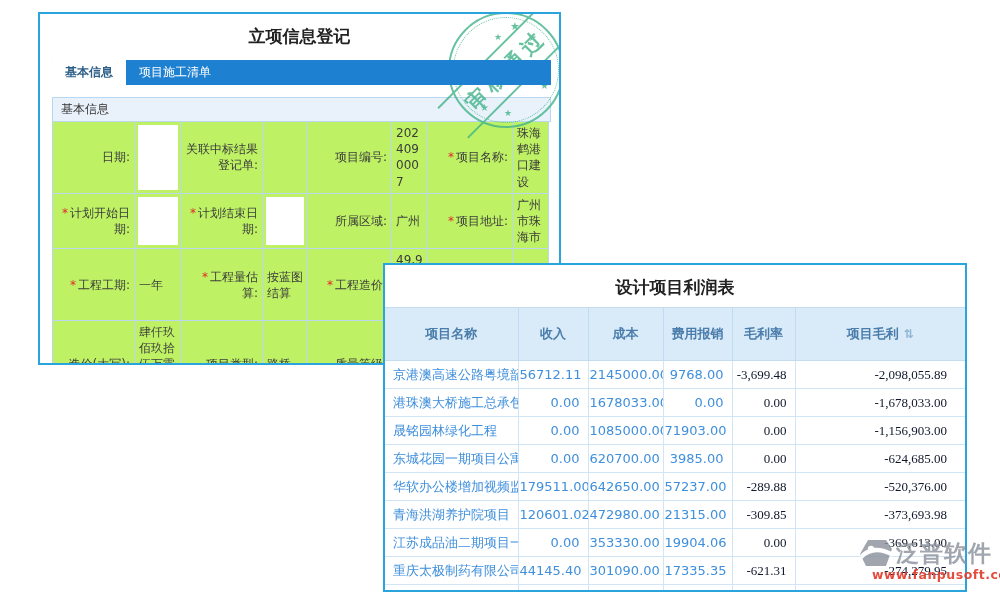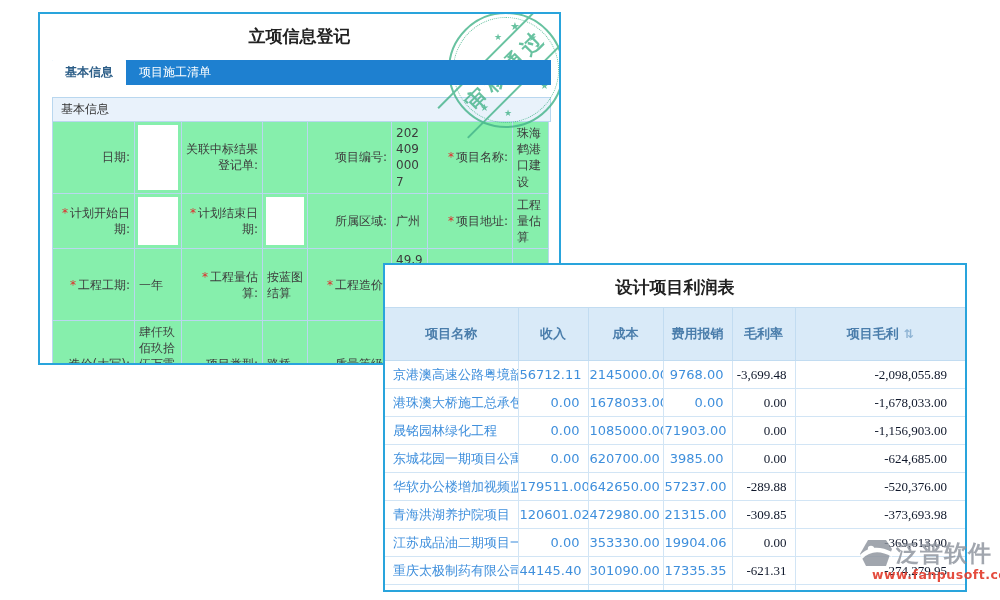--- a/index.html
+++ b/index.html
@@ -30,21 +30,21 @@
   .section-header{
     position:absolute;left:12px;right:8px;top:83px;height:25px;box-sizing:border-box;
     background:#e9f2fb;border:1px solid #b9d7ef;font-size:12px;color:#333;
     line-height:23px;padding-left:8px;z-index:2;
   }
   .form-table{
     position:absolute;left:12px;top:107px;border-collapse:collapse;table-layout:fixed;
     width:496px;font-size:12px;color:#444;z-index:2;
   }
   .form-table td{
-    border:1px solid #b9d7ef;background:#86efac;padding:3px 4px;box-sizing:border-box;
+    border:1px solid #b9d7ef;background:#bef264;padding:3px 4px;box-sizing:border-box;
     line-height:1.35;word-break:break-all;vertical-align:middle;
   }
   .form-table td.flabel{text-align:right;color:#3c3c3c;}
   .form-table td.fvalue{text-align:left;color:#3c3c3c;}
   .form-table tr:nth-child(1) td{height:62px;}
   .form-table tr:nth-child(2) td{height:52px;}
   .form-table tr:nth-child(3) td{height:57px;}
   .form-table tr:nth-child(4) td{height:63px;}
   .req{color:#e02b2b;margin-right:2px;}
   .input-box{background:#fff;width:100%;height:100%;min-height:40px;}
@@ -147,21 +147,21 @@
           <td class="fvalue has-input">
             <div class="input-box"></div>
           </td>
           <td class="flabel"><span class="req">*</span>计划结束日期:</td>
           <td class="fvalue has-input">
             <div class="input-box"></div>
           </td>
           <td class="flabel">所属区域:</td>
           <td class="fvalue">广州</td>
           <td class="flabel"><span class="req">*</span>项目地址:</td>
-          <td class="fvalue">工程量估算</td>
+          <td class="fvalue">广州市珠海市</td>
         </tr>
         <tr>
           <td class="flabel"><span class="req">*</span>工程工期:</td>
           <td class="fvalue">一年</td>
           <td class="flabel"><span class="req">*</span>工程量估算:</td>
           <td class="fvalue">按蓝图结算</td>
           <td class="flabel"><span class="req">*</span>工程造价:</td>
           <td class="fvalue">49,950,088.00</td>
           <td class="flabel"><span class="req">*</span>预期利润:</td>
           <td class="fvalue">7.00</td>

